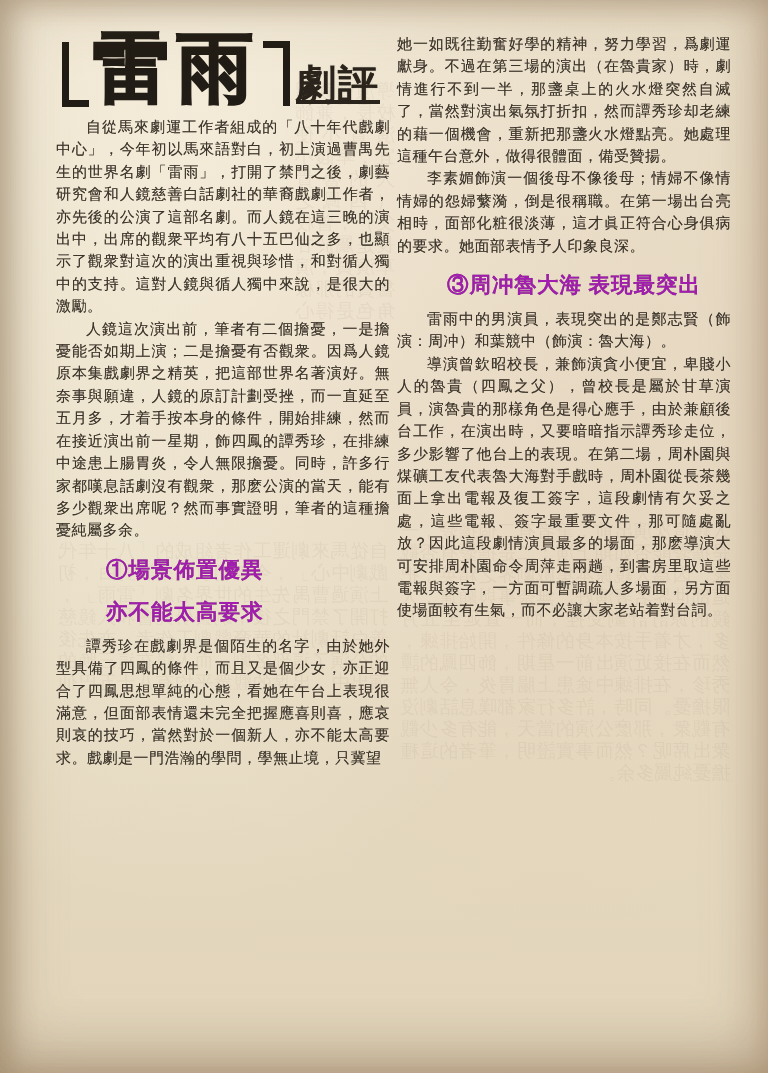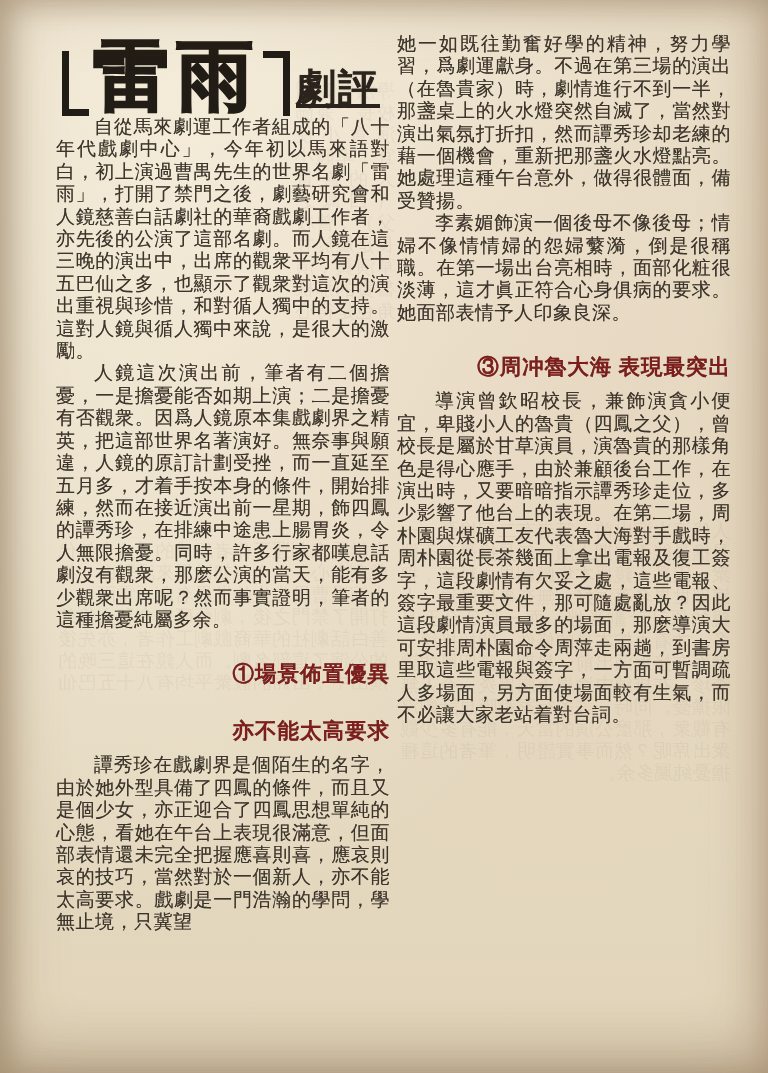--- a/index.html
+++ b/index.html
@@ -18,34 +18,34 @@
       inset 0 0 70px rgba(120,95,60,.22),
       inset 14px 0 26px rgba(110,85,55,.20),
       inset -10px 0 34px rgba(175,115,92,.14),
       inset 0 -28px 48px rgba(110,85,55,.18),
       inset 0 10px 22px rgba(120,95,60,.10);
   }
   .col{position:absolute;width:334px;color:#3c352b;}
   .col-left{left:56px;top:22px;}
   .col-right{left:397px;top:33px;}
   .para{
-    margin:0;font-size:19px;line-height:22.4px;letter-spacing:.5px;
+    margin:0;font-size:15px;line-height:22.4px;letter-spacing:.5px;
     text-align:justify;text-indent:2em;
     text-shadow:0 0 .4px rgba(60,50,40,.55);
   }
   .para.no-indent{text-indent:0;}
   .sec-h{
-    margin:28px 0 9px 0;padding-left:50px;
-    font-size:21.5px;font-weight:600;color:#7f1d1d;
-    letter-spacing:1px;text-shadow:0 0 .5px rgba(50,42,32,.6);text-align:right;
+    margin:13px 0 9px 0;padding-left:50px;
+    font-size:21.5px;font-weight:600;color:#a21caf;
+    letter-spacing:1px;text-shadow:0 0 .5px rgba(50,42,32,.6);
   }
   
   .title-block{
     position:relative;height:92px;margin:2px 0 0 4px;
-    display:flex;align-items:flex-end;
+    display:flex;align-items:center;
   }
   .brk{display:inline-block;width:20px;height:58px;flex:0 0 auto;}
   .brk-l{border-left:7px solid #211c15;border-bottom:7px solid #211c15;margin:8px 2px 0 2px;}
   .brk-r{border-right:7px solid #211c15;border-top:7px solid #211c15;margin:6px 4px 0 2px;}
   .title-main{
     font-size:76px;line-height:80px;font-weight:900;color:#211c15;
     letter-spacing:8px;margin:-4px 0 0 2px;
     -webkit-text-stroke:2.2px #211c15;
     text-shadow:0 0 1px #211c15;
     flex:0 0 auto;
@@ -90,17 +90,18 @@
     <div class="sec-h">亦不能太高要求</div>
     <p class="para">譚秀珍在戲劇界是個陌生的名字，由於她外型具備了四鳳的條件，而且又是個少女，亦正迎合了四鳳思想單純的心態，看她在午台上表現很滿意，但面部表情還未完全把握應喜則喜，應哀則哀的技巧，當然對於一個新人，亦不能太高要求。戲劇是一門浩瀚的學問，學無止境，只冀望</p>
   </div>
 
   <div class="col col-right">
 
     <p class="para no-indent">她一如既往勤奮好學的精神，努力學習，爲劇運獻身。不過在第三場的演出（在魯貴家）時，劇情進行不到一半，那盞桌上的火水燈突然自滅了，當然對演出氣氛打折扣，然而譚秀珍却老練的藉一個機會，重新把那盞火水燈點亮。她處理這種午台意外，做得很體面，備受贊揚。</p>
     <p class="para">李素媚飾演一個後母不像後母；情婦不像情情婦的怨婦蘩漪，倒是很稱職。在第一場出台亮相時，面部化粧很淡薄，這才眞正符合心身俱病的要求。她面部表情予人印象良深。</p>
 
     <div class="sec-h">③周冲魯大海 表現最突出</div>
+    <p class="para">雷雨中的男演員，表現突出的是鄭志賢（飾演：周冲）和葉競中（飾演：魯大海）。</p>
 
     <p class="para">導演曾欽昭校長，兼飾演貪小便宜，卑賤小人的魯貴（四鳳之父），曾校長是屬於甘草演員，演魯貴的那樣角色是得心應手，由於兼顧後台工作，在演出時，又要暗暗指示譚秀珍走位，多少影響了他台上的表現。在第二場，周朴園與煤礦工友代表魯大海對手戲時，周朴園從長茶幾面上拿出電報及復工簽字，這段劇情有欠妥之處，這些電報、簽字最重要文件，那可隨處亂放？因此這段劇情演員最多的場面，那麽導演大可安排周朴園命令周萍走兩趟，到書房里取這些電報與簽字，一方面可暫調疏人多場面，另方面使場面較有生氣，而不必讓大家老站着對台詞。</p>
   </div>
 
 </div>
 
 </body></html>

